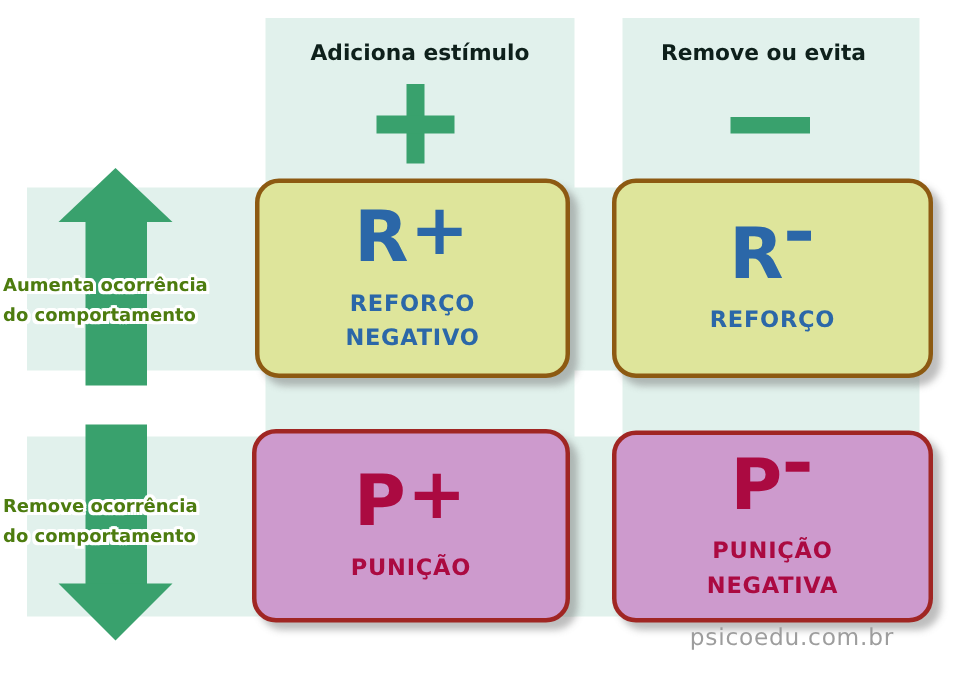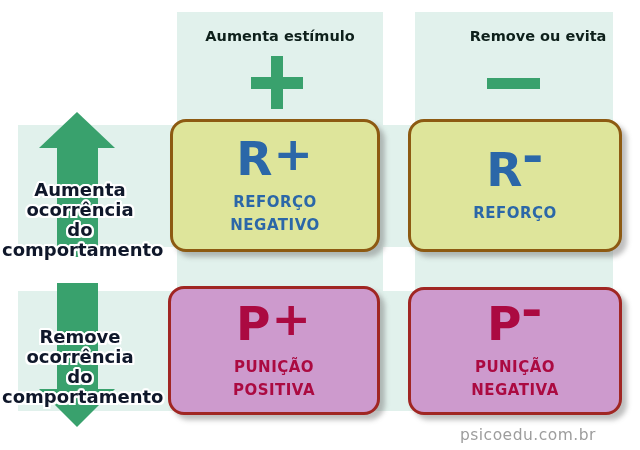--- a/index.html
+++ b/index.html
@@ -18,21 +18,21 @@
   .band.row1 { left: 18px;  top: 125px; width: 595px; height: 122px; }
   .band.row2 { left: 18px;  top: 291px; width: 595px; height: 120px; }
 
   
   .col-header {
     position: absolute; top: 27px; z-index: 2;
     text-align: center; color: #0e201b;
     font-size: 14.5px; font-weight: 600; line-height: 18px;
   }
   .col-header.c1 { left: 177px; width: 206px; }
-  .col-header.c2 { left: 439px; width: 198px; }
+  .col-header.c2 { left: 410px; width: 198px; }
 
   
   .icon-bar { position: absolute; background: #39a16d; z-index: 2; }
   .plus-v  { left: 271px; top: 56px; width: 12px; height: 53px; }
   .plus-h  { left: 251px; top: 77px; width: 52px; height: 12px; }
   .minus-h { left: 487px; top: 78px; width: 53px; height: 11px; }
 
   
   .arrow-part { position: absolute; z-index: 1; }
   .up-head {
@@ -44,22 +44,22 @@
   .down-shaft { left: 57px; top: 283px; width: 41px; height: 107px; background: #39a16d; }
   .down-head {
     left: 39px; top: 389px; width: 0; height: 0;
     border-left: 38px solid transparent; border-right: 38px solid transparent;
     border-top: 38px solid #39a16d;
   }
 
   
   .row-label {
     position: absolute; left: 2px; width: 156px; z-index: 3;
-    text-align: center; color: #0f172a;
-    font-size: 18px; font-weight: 700; line-height: 20px;
+    text-align: left; color: #4d7c0f;
+    font-size: 12px; font-weight: 700; line-height: 20px;
     text-shadow:
       -2px -1px 0 #ffffff, 2px -1px 0 #ffffff,
       -2px  2px 0 #ffffff, 2px  2px 0 #ffffff,
       -1px -2px 0 #ffffff, 1px -2px 0 #ffffff,
       -2px  0   0 #ffffff, 2px  0   0 #ffffff,
        0    2px 0 #ffffff, 0   -2px 0 #ffffff;
   }
   .row-label.r1 { top: 180px; }
   .row-label.r2 { top: 327px; }
 
@@ -81,36 +81,36 @@
   .cell-code {
     font-size: 47px; font-weight: 800; line-height: 1; margin-bottom: 9px;
     letter-spacing: 1px;
   }
   .cell-sign { display: inline-block; transform: translateY(-0.10em); }
   .cell-sign.sign-minus { transform: translateY(-0.30em) scaleX(1.1); }
   .cell-name { font-size: 15px; font-weight: 700; line-height: 23px; letter-spacing: 0.5px; }
 
   
   .watermark {
-    position: absolute; right: 44px; bottom: 6px; z-index: 2;
+    position: absolute; right: 44px; bottom: 16px; z-index: 2;
     color: #9d9d9d; font-size: 15.5px; letter-spacing: 0.5px;
   }
 </style>
 </head>
 <body>
 
 <div class="canvas">
 
   <div class="band col1"></div>
   <div class="band col2"></div>
   <div class="band row1"></div>
   <div class="band row2"></div>
 
   <div class="col-header c1">
-    <div>Aumenta estímulo</div>
+    <div>Adiciona estímulo</div>
     <div></div>
   </div>
   <div class="col-header c2">
     <div>Remove ou evita</div>
   </div>
 
   <div class="icon-bar plus-v"></div>
   <div class="icon-bar plus-h"></div>
 
   <div class="icon-bar minus-h"></div>
@@ -142,21 +142,20 @@
     <div class="cell-code"><span>R</span><span class="cell-sign sign-minus">-</span></div>
     <div class="cell-name">
       <div>REFORÇO</div>
     </div>
   </div>
 
   <div class="cell punicao pos-pplus">
     <div class="cell-code"><span>P</span><span class="cell-sign">+</span></div>
     <div class="cell-name">
       <div>PUNIÇÃO</div>
-      <div>POSITIVA</div>
     </div>
   </div>
 
   <div class="cell punicao pos-pminus">
     <div class="cell-code"><span>P</span><span class="cell-sign sign-minus">-</span></div>
     <div class="cell-name">
       <div>PUNIÇÃO</div>
       <div>NEGATIVA</div>
     </div>
   </div>

